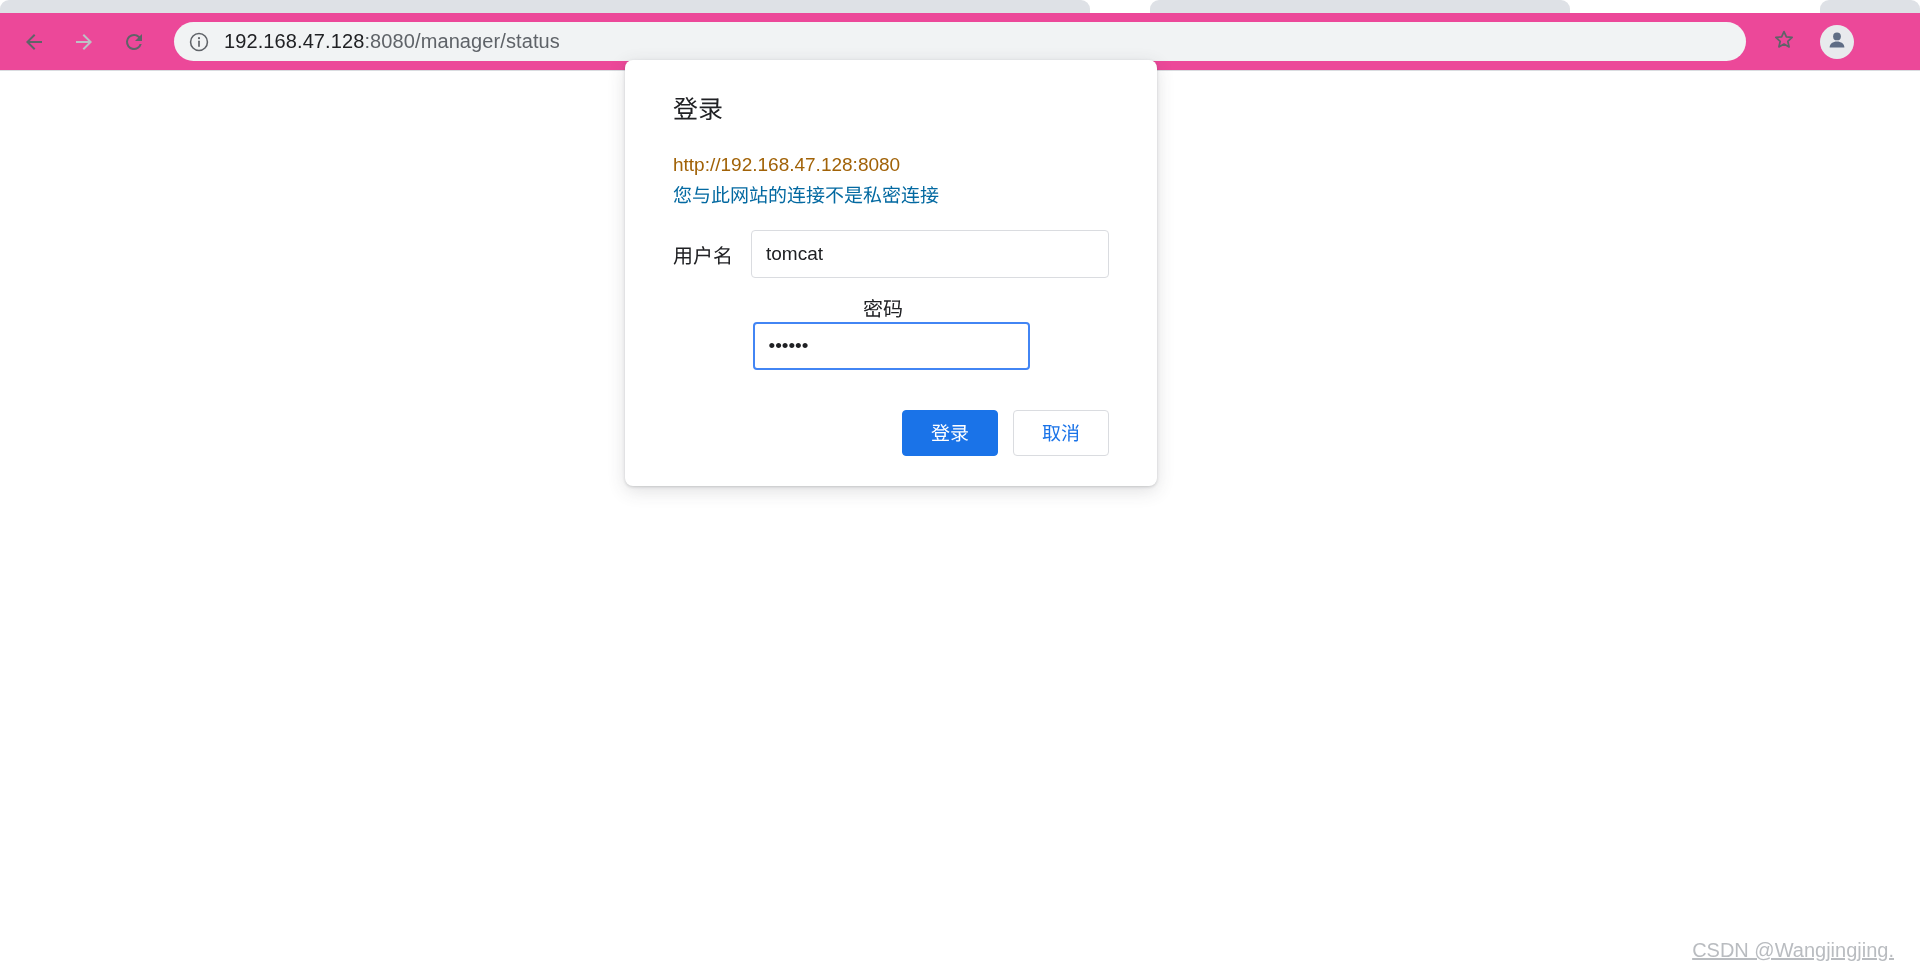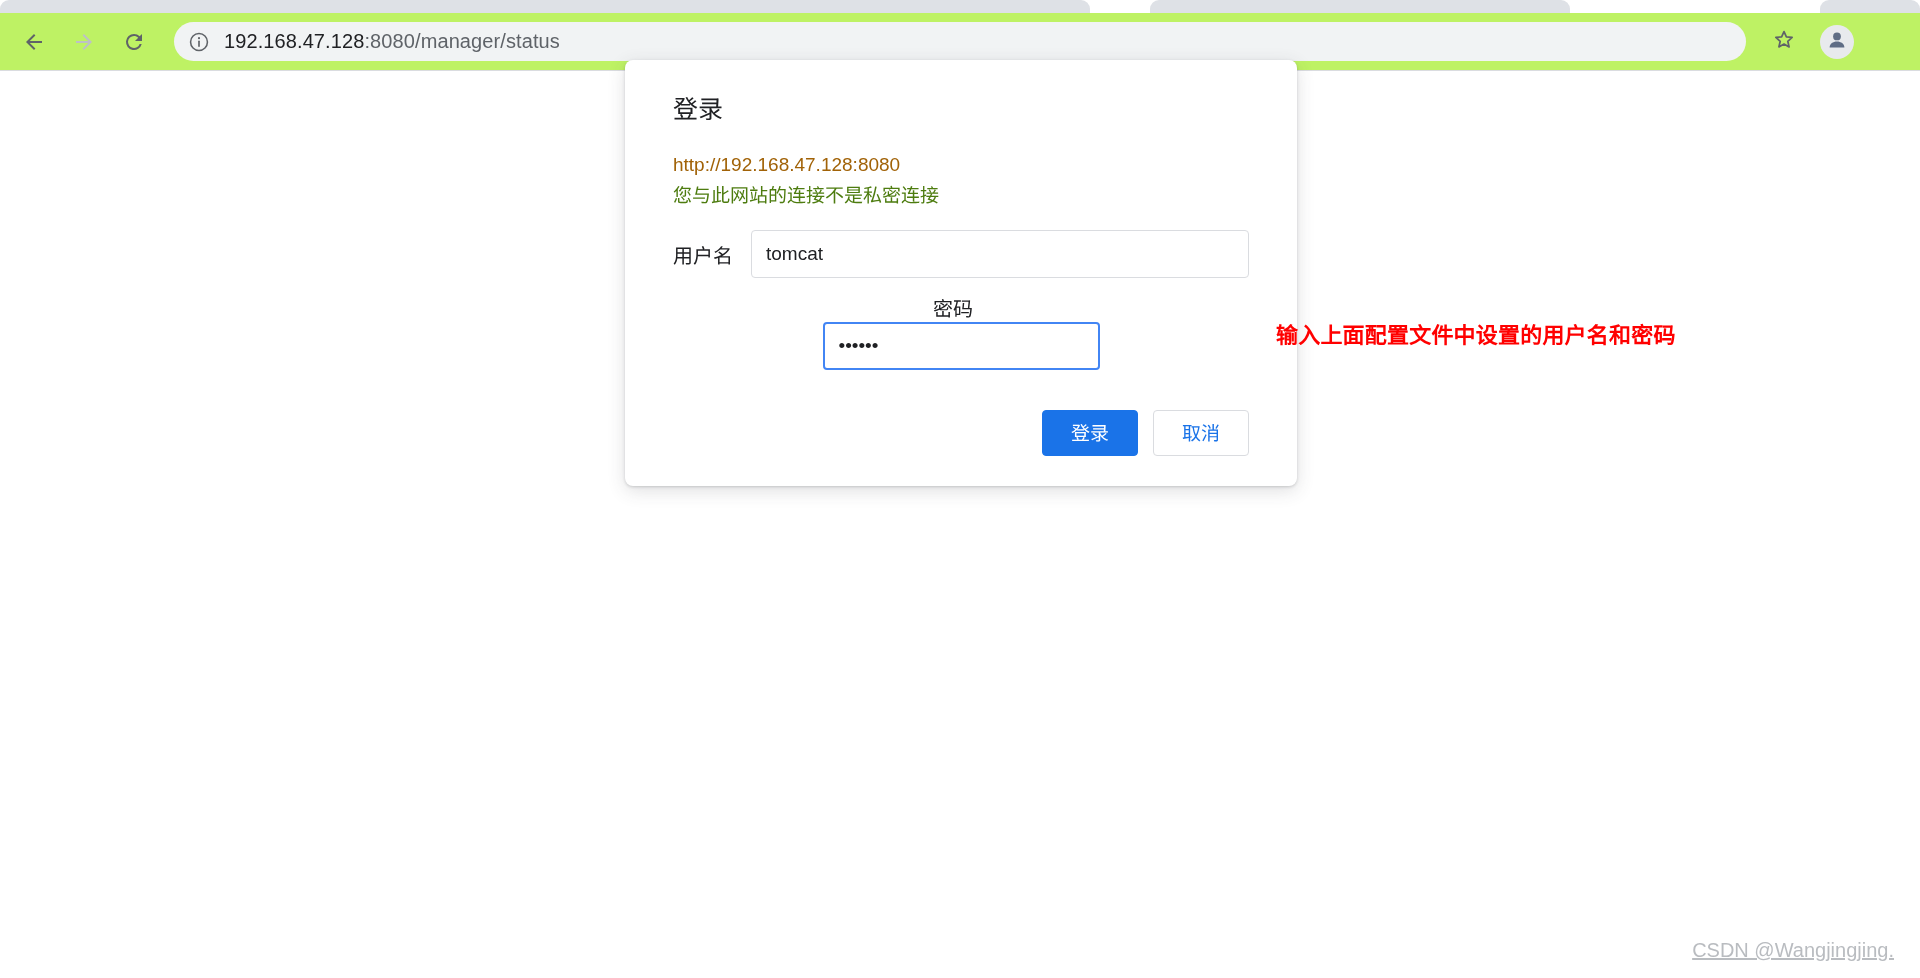--- a/index.html
+++ b/index.html
@@ -36,21 +36,21 @@
     border-top-right-radius: 9px;
   }
   .tab-a { left: 0px;    width: 1090px; }
   .tab-b { left: 1150px; width: 420px;  }
   .tab-c { left: 1820px; width: 100px;  }
 
   .toolbar {
     position: absolute;
     left: 0; top: 13px;
     width: 1920px; height: 57px;
-    background: #bef264;
+    background: #ec4899;
     border-bottom: 1px solid #dadce0;
     display: flex;
     align-items: center;
   }
 
   .nav-btn {
     width: 40px; height: 40px;
     display: flex; align-items: center; justify-content: center;
     border-radius: 50%;
     flex: 0 0 auto;
@@ -125,21 +125,21 @@
     left: 0; top: 71px;
     width: 1920px; height: 907px;
     background: #ffffff;
   }
 
   
   .auth-dialog {
     position: absolute;
     left: 625px;
     top: -11px;
-    width: 672px;
+    width: 532px;
     background: #ffffff;
     border-radius: 8px;
     box-shadow: 0 1px 3px rgba(60,64,67,0.22),
                 0 5px 18px rgba(60,64,67,0.16);
     box-sizing: border-box;
     padding: 28px 26px 30px 26px;
   }
 
   .auth-title {
     font-size: 25px;
@@ -151,21 +151,21 @@
 
   .auth-origin {
     font-size: 19px;
     color: #a16207;
     margin: 28px 0 0 22px;
     line-height: 1.35;
   }
 
   .auth-subtext {
     font-size: 19px;
-    color: #4d7c0f;
+    color: #0369a1;
     margin: 5px 0 0 22px;
     line-height: 1.35;
   }
 
   .field-row {
     display: flex;
     align-items: center;
     margin-top: 22px;
     margin-left: 22px;
   }
@@ -352,17 +352,16 @@
         <div class="field-label">密码</div>
         <input class="field-input focused" type="text" value="••••••" style="">
       </div>
 
       <div class="dialog-actions">
         <button class="btn btn-primary">登录</button>
         <button class="btn btn-secondary">取消</button>
       </div>
     </div>
 
-    <div class="annotation">输入上面配置文件中设置的用户名和密码</div>
 
     <div class="watermark">CSDN @Wangjingjing.</div>
   </div>
 </div>
 
 </body></html>

